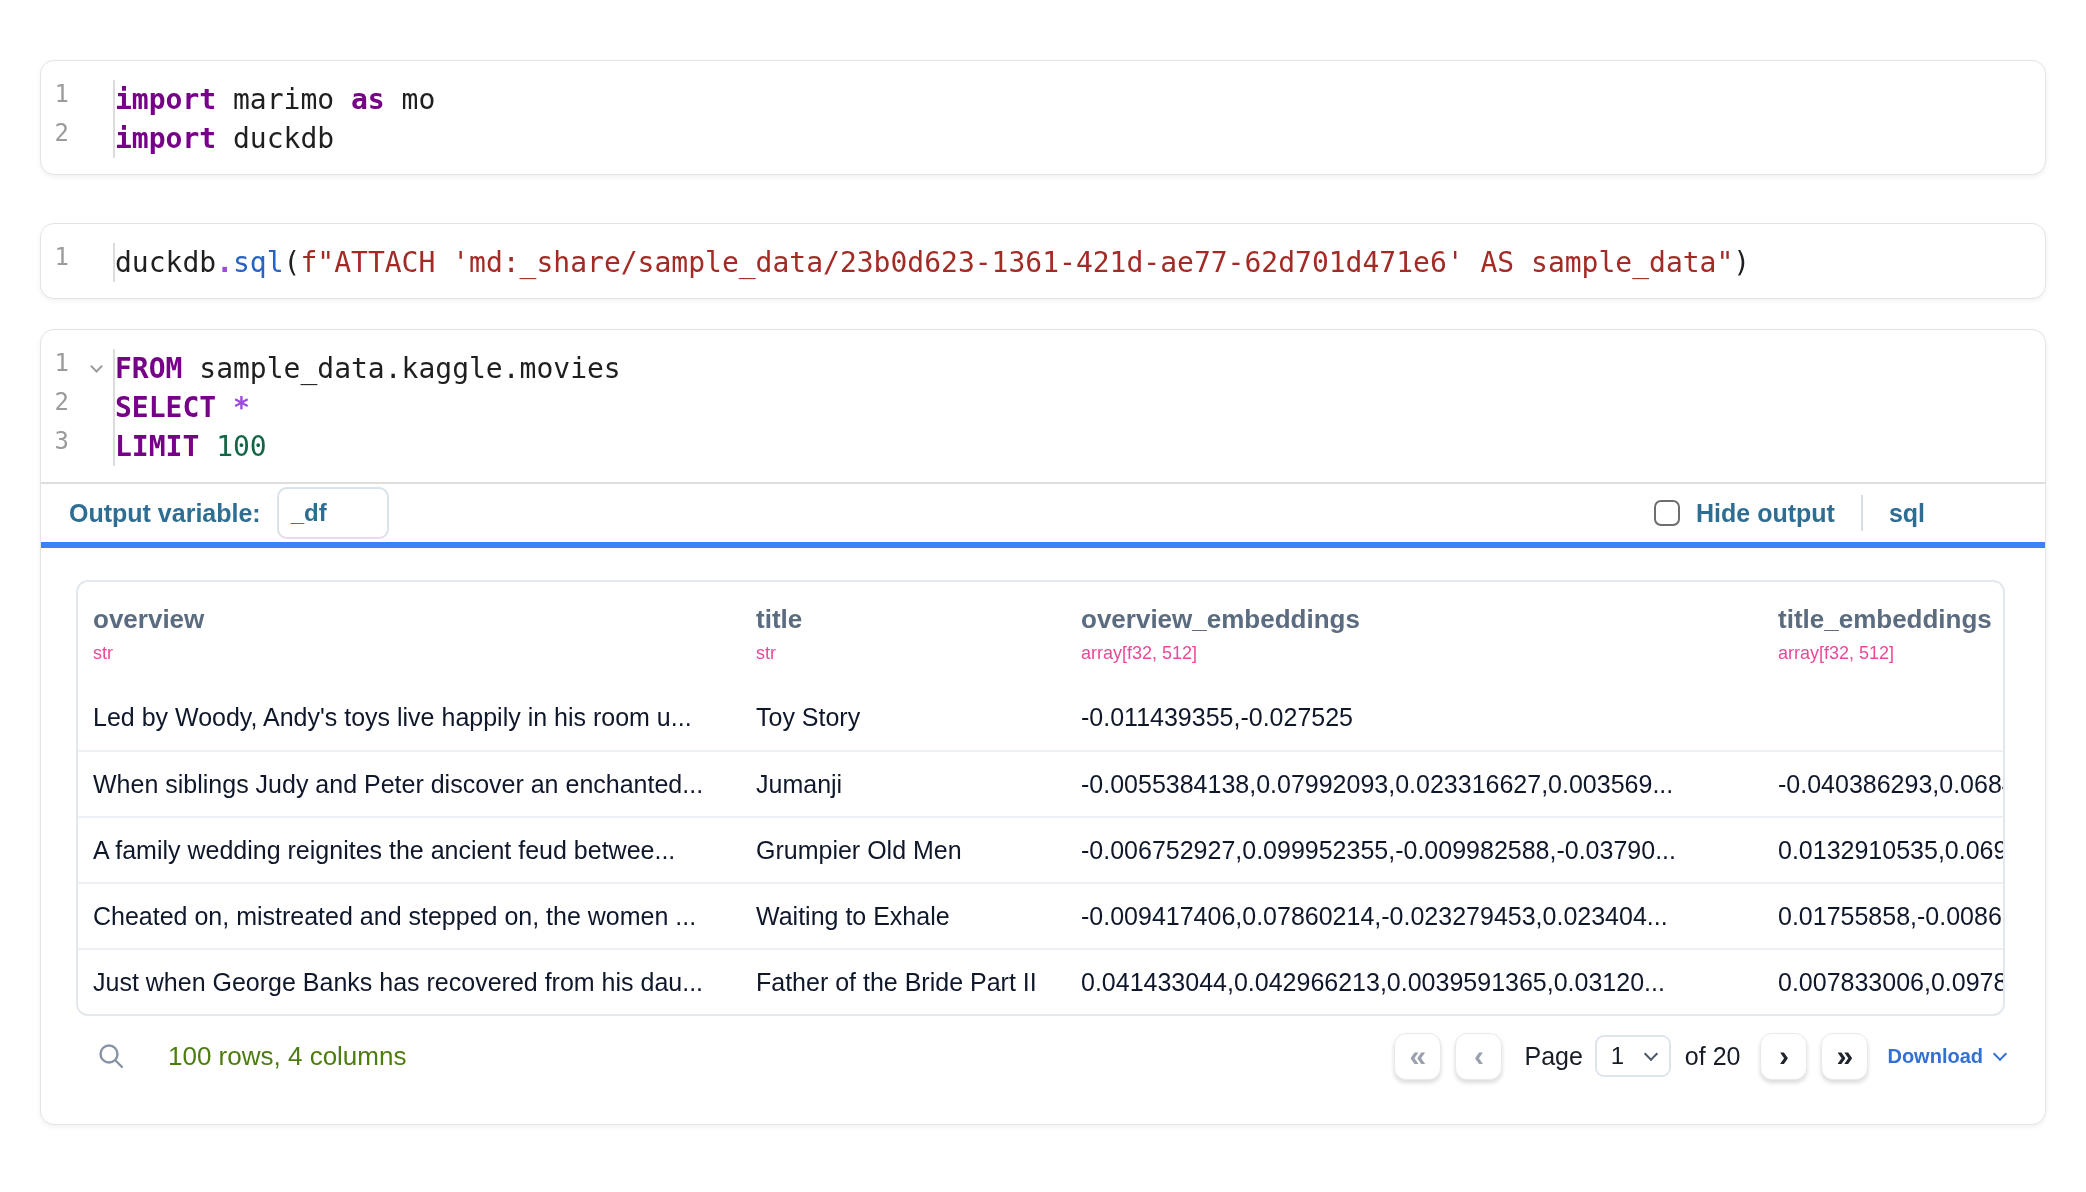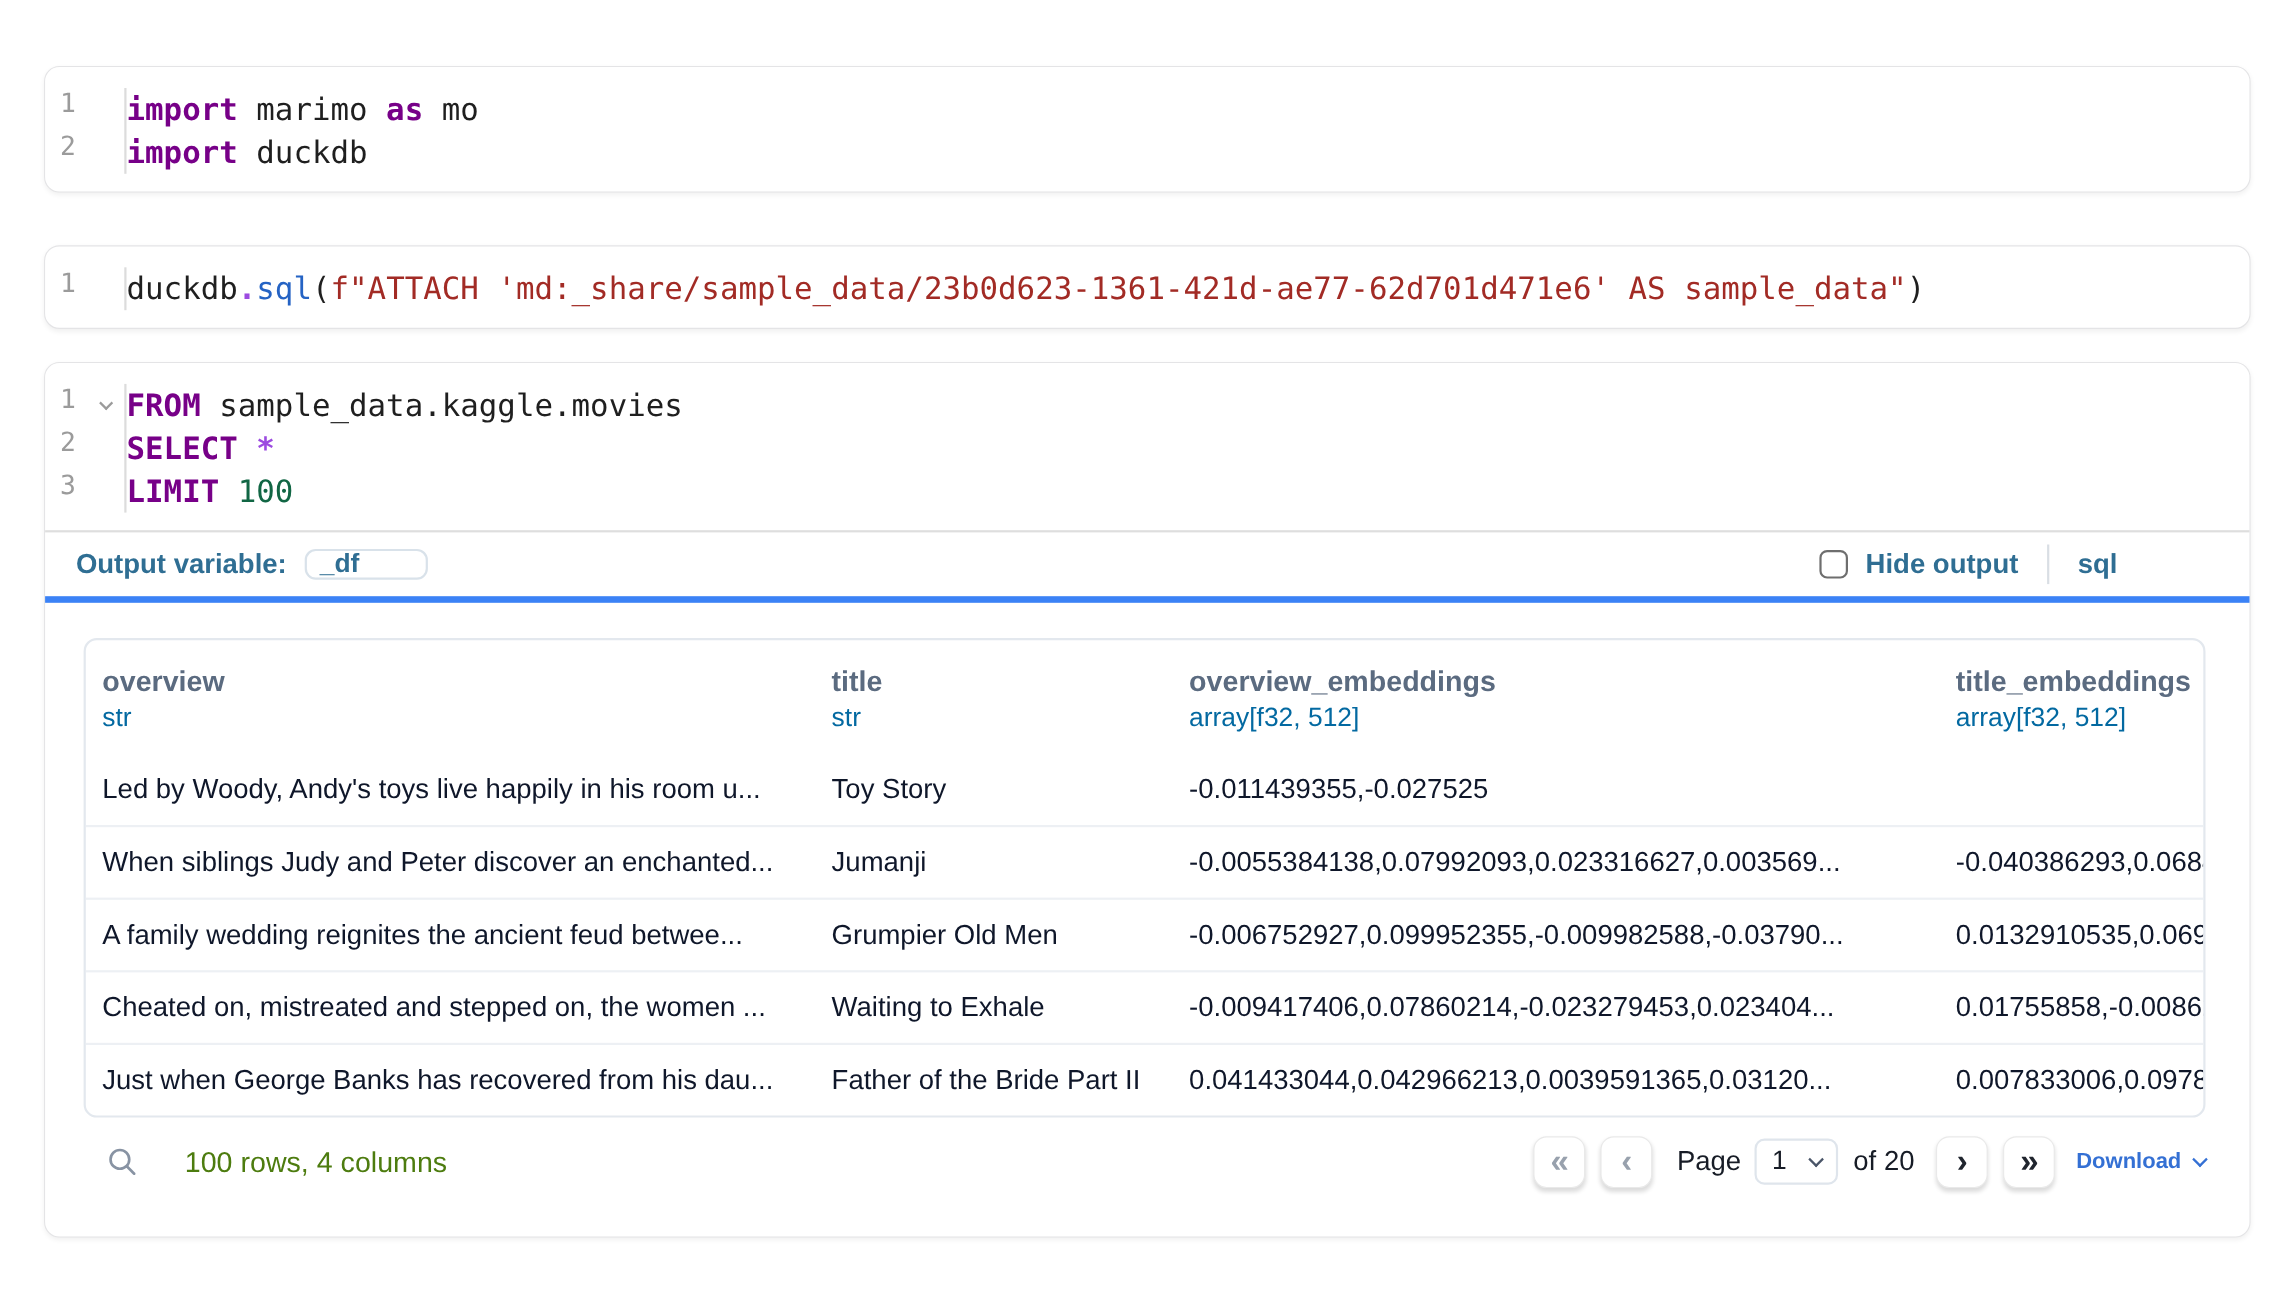--- a/index.html
+++ b/index.html
@@ -27,37 +27,37 @@
   .tok-op  { color:var(--op);  font-weight:700; }
   .tok-fn  { color:var(--fn); }
   .tok-str { color:var(--str); }
   .tok-num { color:var(--num); }
 
   
   .cell-footer { display:flex; align-items:center; height:66px;
                  border-top:2px solid #dedede; border-bottom:6px solid #3b82f6;
                  padding:0 120px 0 28px; }
   .ov-label { color:var(--steel); font-weight:700; font-size:25px; }
-  .ov-input { display:inline-flex; align-items:center; width:112px; height:28px;
+  .ov-input { display:inline-flex; align-items:center; width:112px; height:52px;
               border:2px solid #d9e2ea; border-radius:10px; margin-left:16px; padding-left:12px;
               color:var(--steel); font-weight:700; font-size:24px; background:#fff; }
   .right-group { margin-left:auto; display:flex; align-items:center; }
   .checkbox { width:26px; height:26px; border:2.5px solid #6e6e6e; border-radius:7px; background:#fff; }
   .hide-label { margin-left:16px; color:var(--steel); font-weight:700; font-size:25px; }
   .vdiv { width:2px; height:36px; background:#d9dee4; margin:0 26px; }
   .lang-label { color:var(--steel); font-weight:700; font-size:25px; }
 
   
   .output-area { padding:0 40px 40px 35px; }
   .table-box { margin-top:32px; border:2px solid #e3e8ee; border-radius:12px; overflow:hidden; background:#fff; }
   .thead, .trow { display:grid; grid-template-columns:663px 325px 697px minmax(0,1fr); }
   .thead { padding:20px 0 16px; }
   .th-cell { padding-left:15px; overflow:hidden; white-space:nowrap; }
   .th-name { display:block; color:#5b6b80; font-weight:700; font-size:26px; line-height:34px; }
-  .th-type { display:block; color:#0369a1; font-size:24px; line-height:30px; margin-top:2px; }
+  .th-type { display:block; color:#ec4899; font-size:18px; line-height:30px; margin-top:2px; }
   .trow { height:66px; align-items:center; }
   .trow + .trow { border-top:2px solid #edf0f4; }
   .td { padding-left:15px; color:#0f172a; font-size:25px; white-space:nowrap; overflow:hidden; }
 
   
   .bottom-bar { display:flex; align-items:center; margin-top:12px; height:56px; padding:0 0 0 20px; }
   .search-icon { display:inline-flex; }
   .summary { margin-left:42px; color:#4d7c0f; font-size:26px; }
   .pager { margin-left:auto; display:flex; align-items:center; }
   .pg-btn { width:47px; height:47px; border:1.5px solid #e9e9e9; border-radius:12px; background:#fff;

